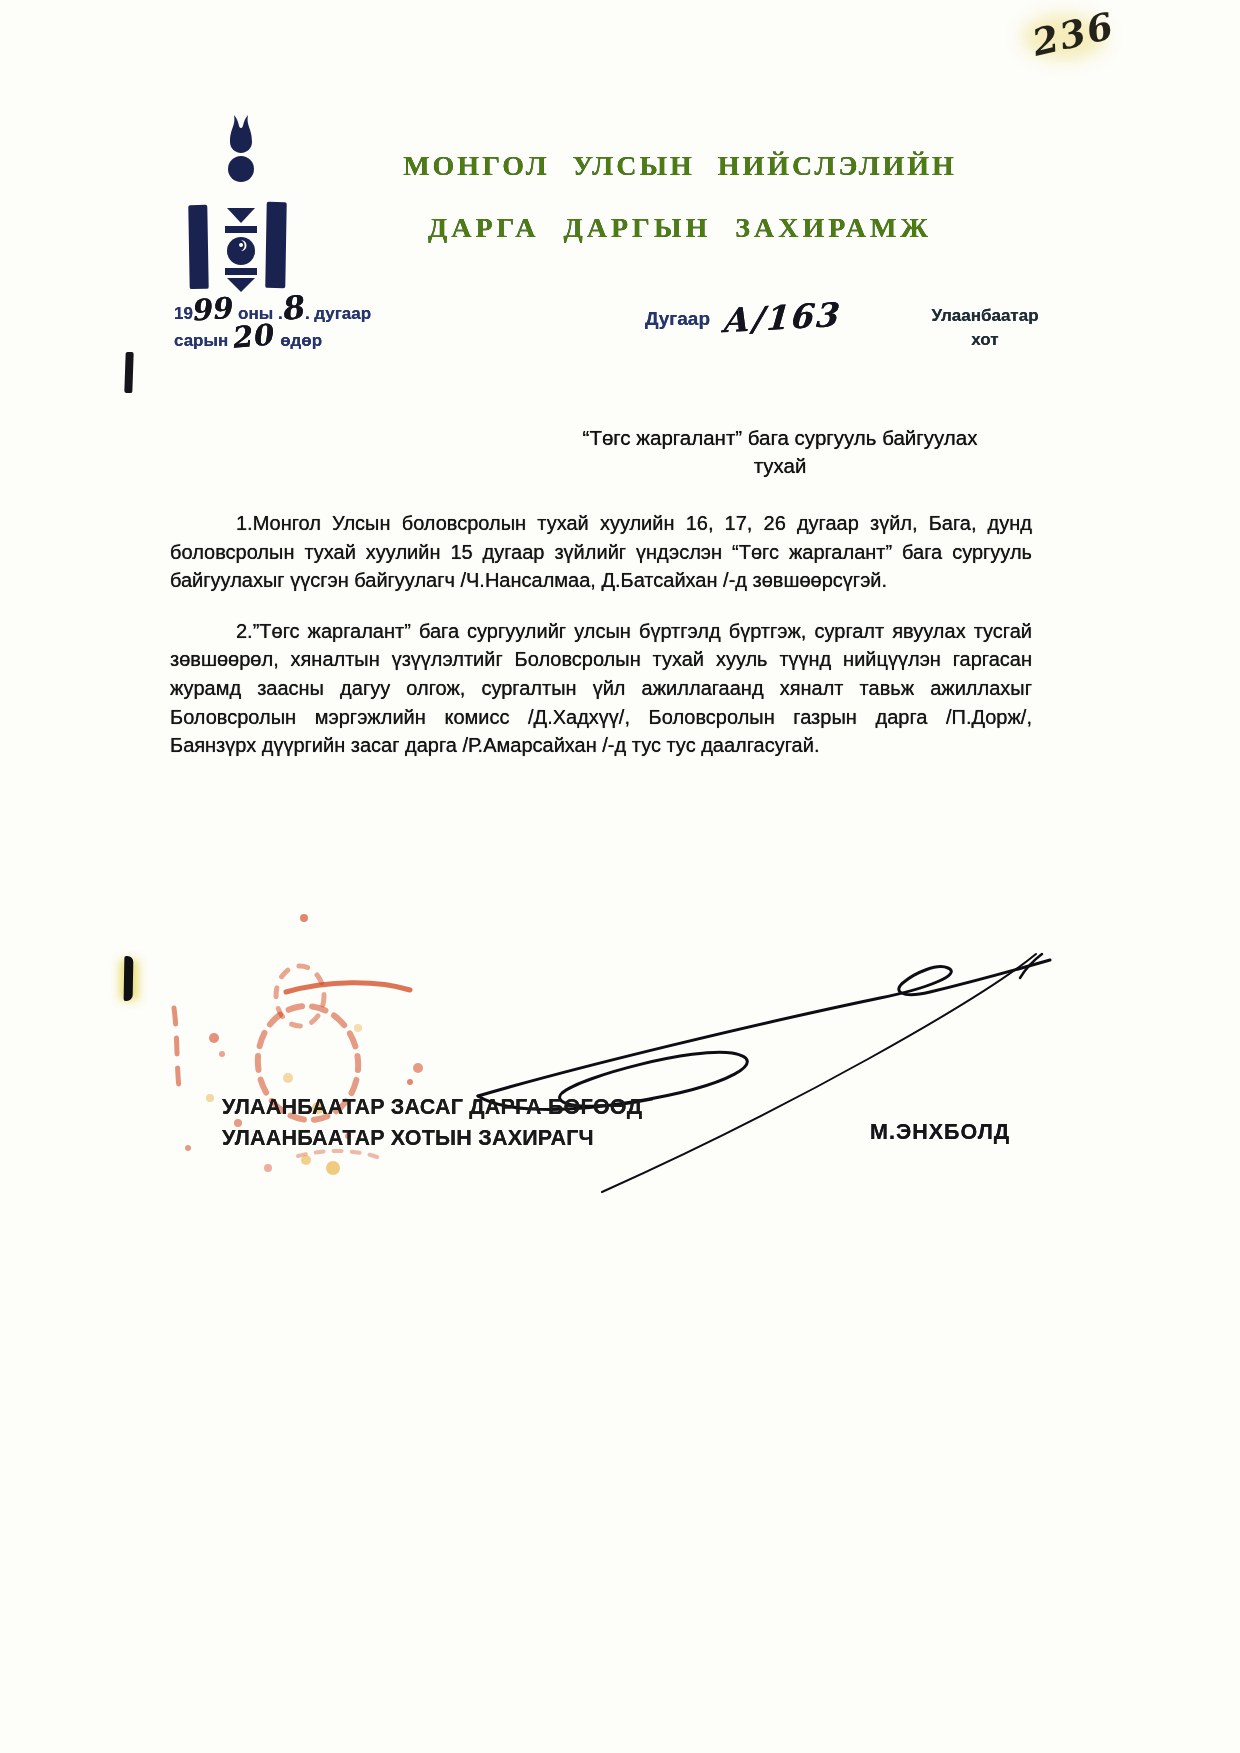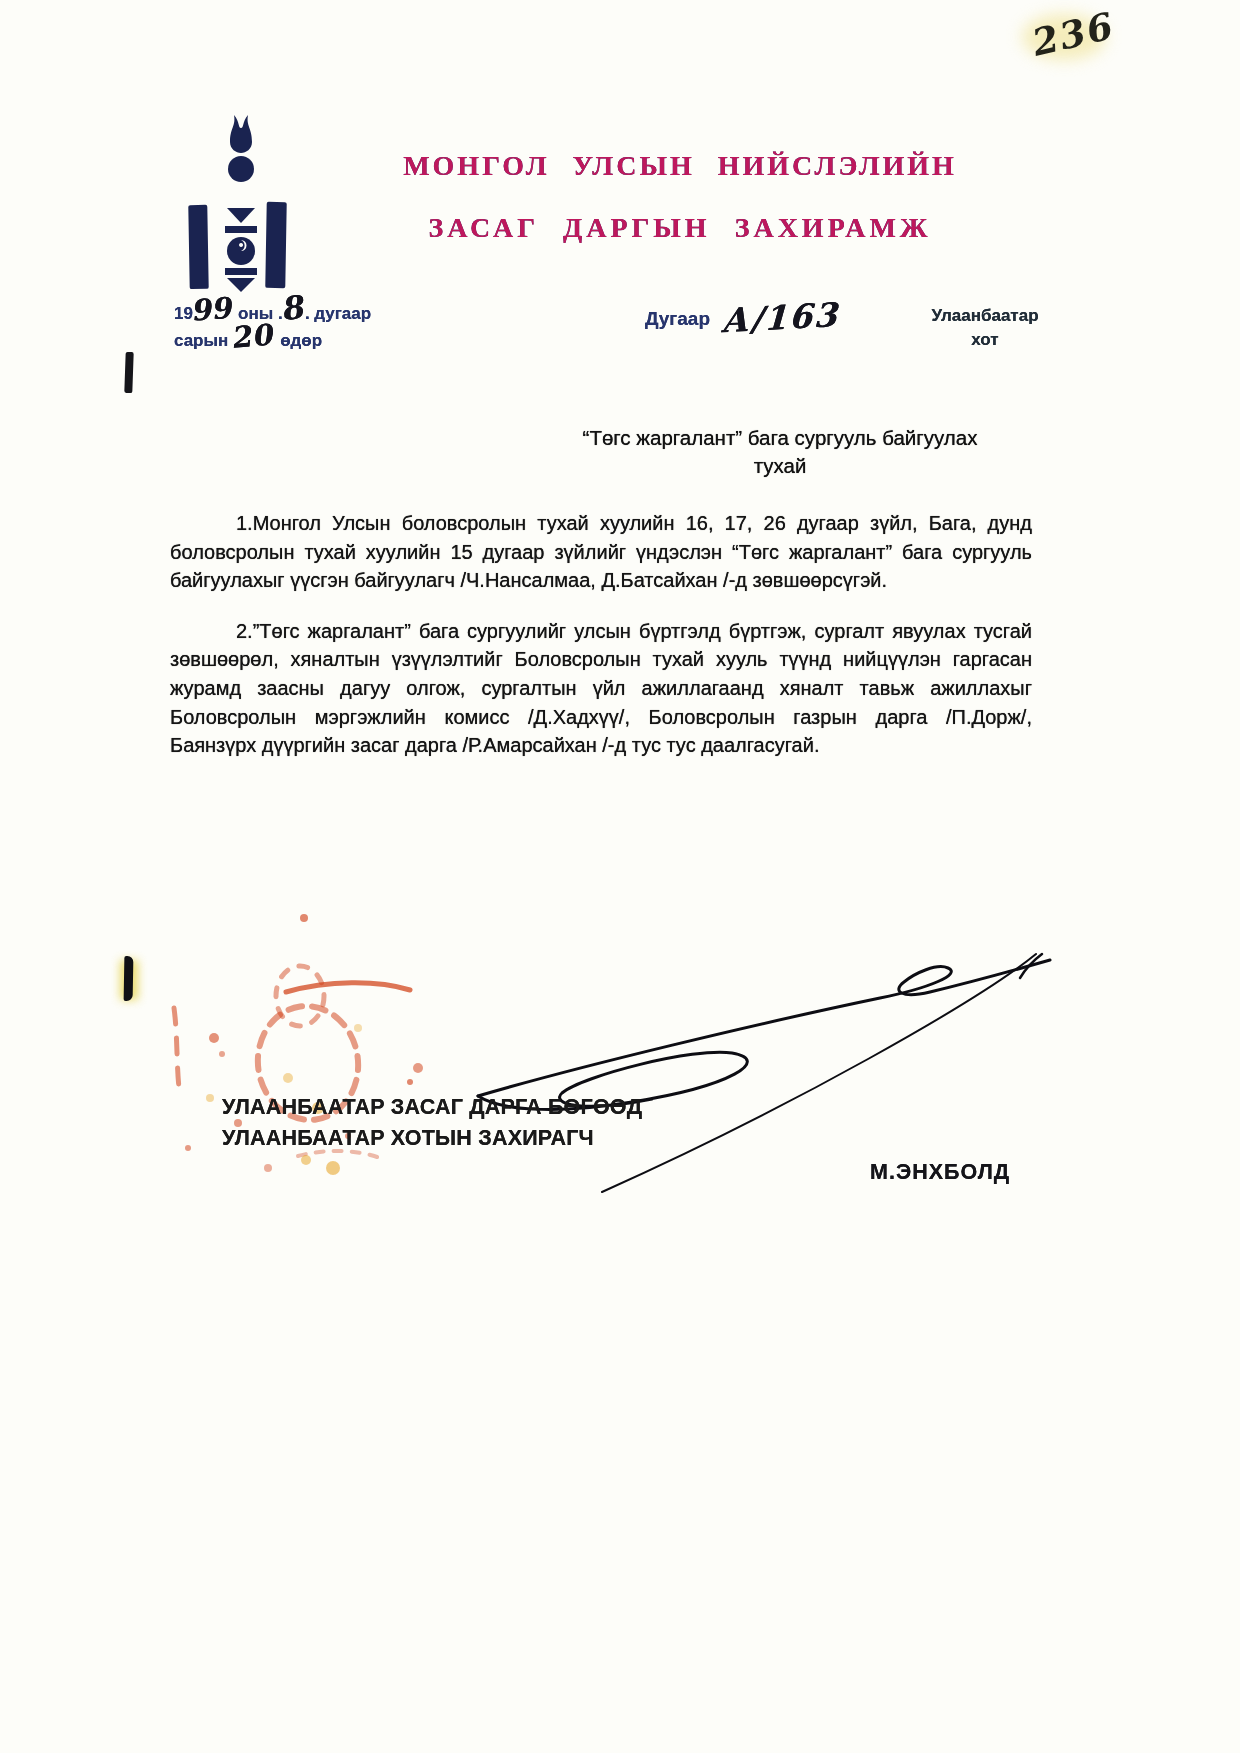--- a/index.html
+++ b/index.html
@@ -21,21 +21,21 @@
     position:absolute;left:1032px;top:12px;
     font-family:"DejaVu Serif",serif;font-style:italic;font-weight:bold;
     font-size:37px;color:#23231a;transform:rotate(-13deg);letter-spacing:2px;
   }
   
   .emblem{position:absolute;left:186px;top:112px;width:110px;height:180px;}
   
   .header{
     position:absolute;left:350px;top:150px;width:660px;text-align:center;
     font-family:"Liberation Serif",serif;font-weight:700;
-    color:#be185d;font-size:28px;letter-spacing:3px;word-spacing:13px;
+    color:#4d7c0f;font-size:28px;letter-spacing:3px;word-spacing:13px;
     text-shadow:0 0 .6px #1d2a63;
   }
   .header .l2{margin-top:30px;letter-spacing:4px;}
   
   .dateline{
     position:absolute;left:174px;top:300px;width:280px;
     font-size:17px;line-height:27px;color:#27356d;font-weight:700;
     text-shadow:0 0 .4px #27356d;
   }
   .hw{
@@ -74,21 +74,20 @@
   
   .sig-title{
     position:absolute;left:222px;top:1092px;width:470px;
     font-size:21.5px;line-height:31px;color:#1a1a1a;font-weight:700;
     letter-spacing:.2px;text-shadow:0 0 .5px #1a1a1a;
   }
   .sig-name{
     position:absolute;left:870px;top:1120px;
     font-size:21.5px;font-weight:700;color:#15151a;letter-spacing:1px;
     text-shadow:0 0 .5px #15151a;
-    margin-top:40px;
   }
   .signature-svg{position:absolute;left:460px;top:938px;width:620px;height:280px;}
   .stamp-svg{position:absolute;left:118px;top:868px;width:330px;height:310px;}
 </style>
 </head>
 <body>
 
 <div class="page">
 
   <div class="pagenum-hl"></div>
@@ -105,21 +104,21 @@
       <rect x="39" y="114" width="32" height="7"></rect>
       <circle cx="55" cy="139" r="14"></circle>
       <rect x="39" y="156" width="32" height="7"></rect>
       <path d="M41 166 L69 166 L55 180 Z"></path>
     </g>
     <path d="M55 128 a6 6 0 0 1 0 11 a5.5 5.5 0 0 0 0 -11 Z M55 131 a2 2 0 1 0 0.1 0 Z" fill="#fdfdf9"></path>
   </svg>
 
   <div class="header">
     <div class="l1">МОНГОЛ УЛСЫН НИЙСЛЭЛИЙН</div>
-    <div class="l2">ЗАСАГ ДАРГЫН ЗАХИРАМЖ</div>
+    <div class="l2">ДАРГА ДАРГЫН ЗАХИРАМЖ</div>
   </div>
 
   <div class="dateline">
     <span>19</span><span class="hw hw-year">99</span><span> оны .</span><span class="hw hw-month">8</span><span>. дугаар</span><br>
     <span>сарын</span>
     <span class="hw hw-day">20</span>
     <span>өдөр</span>
   </div>
 
   <div class="numberline">

